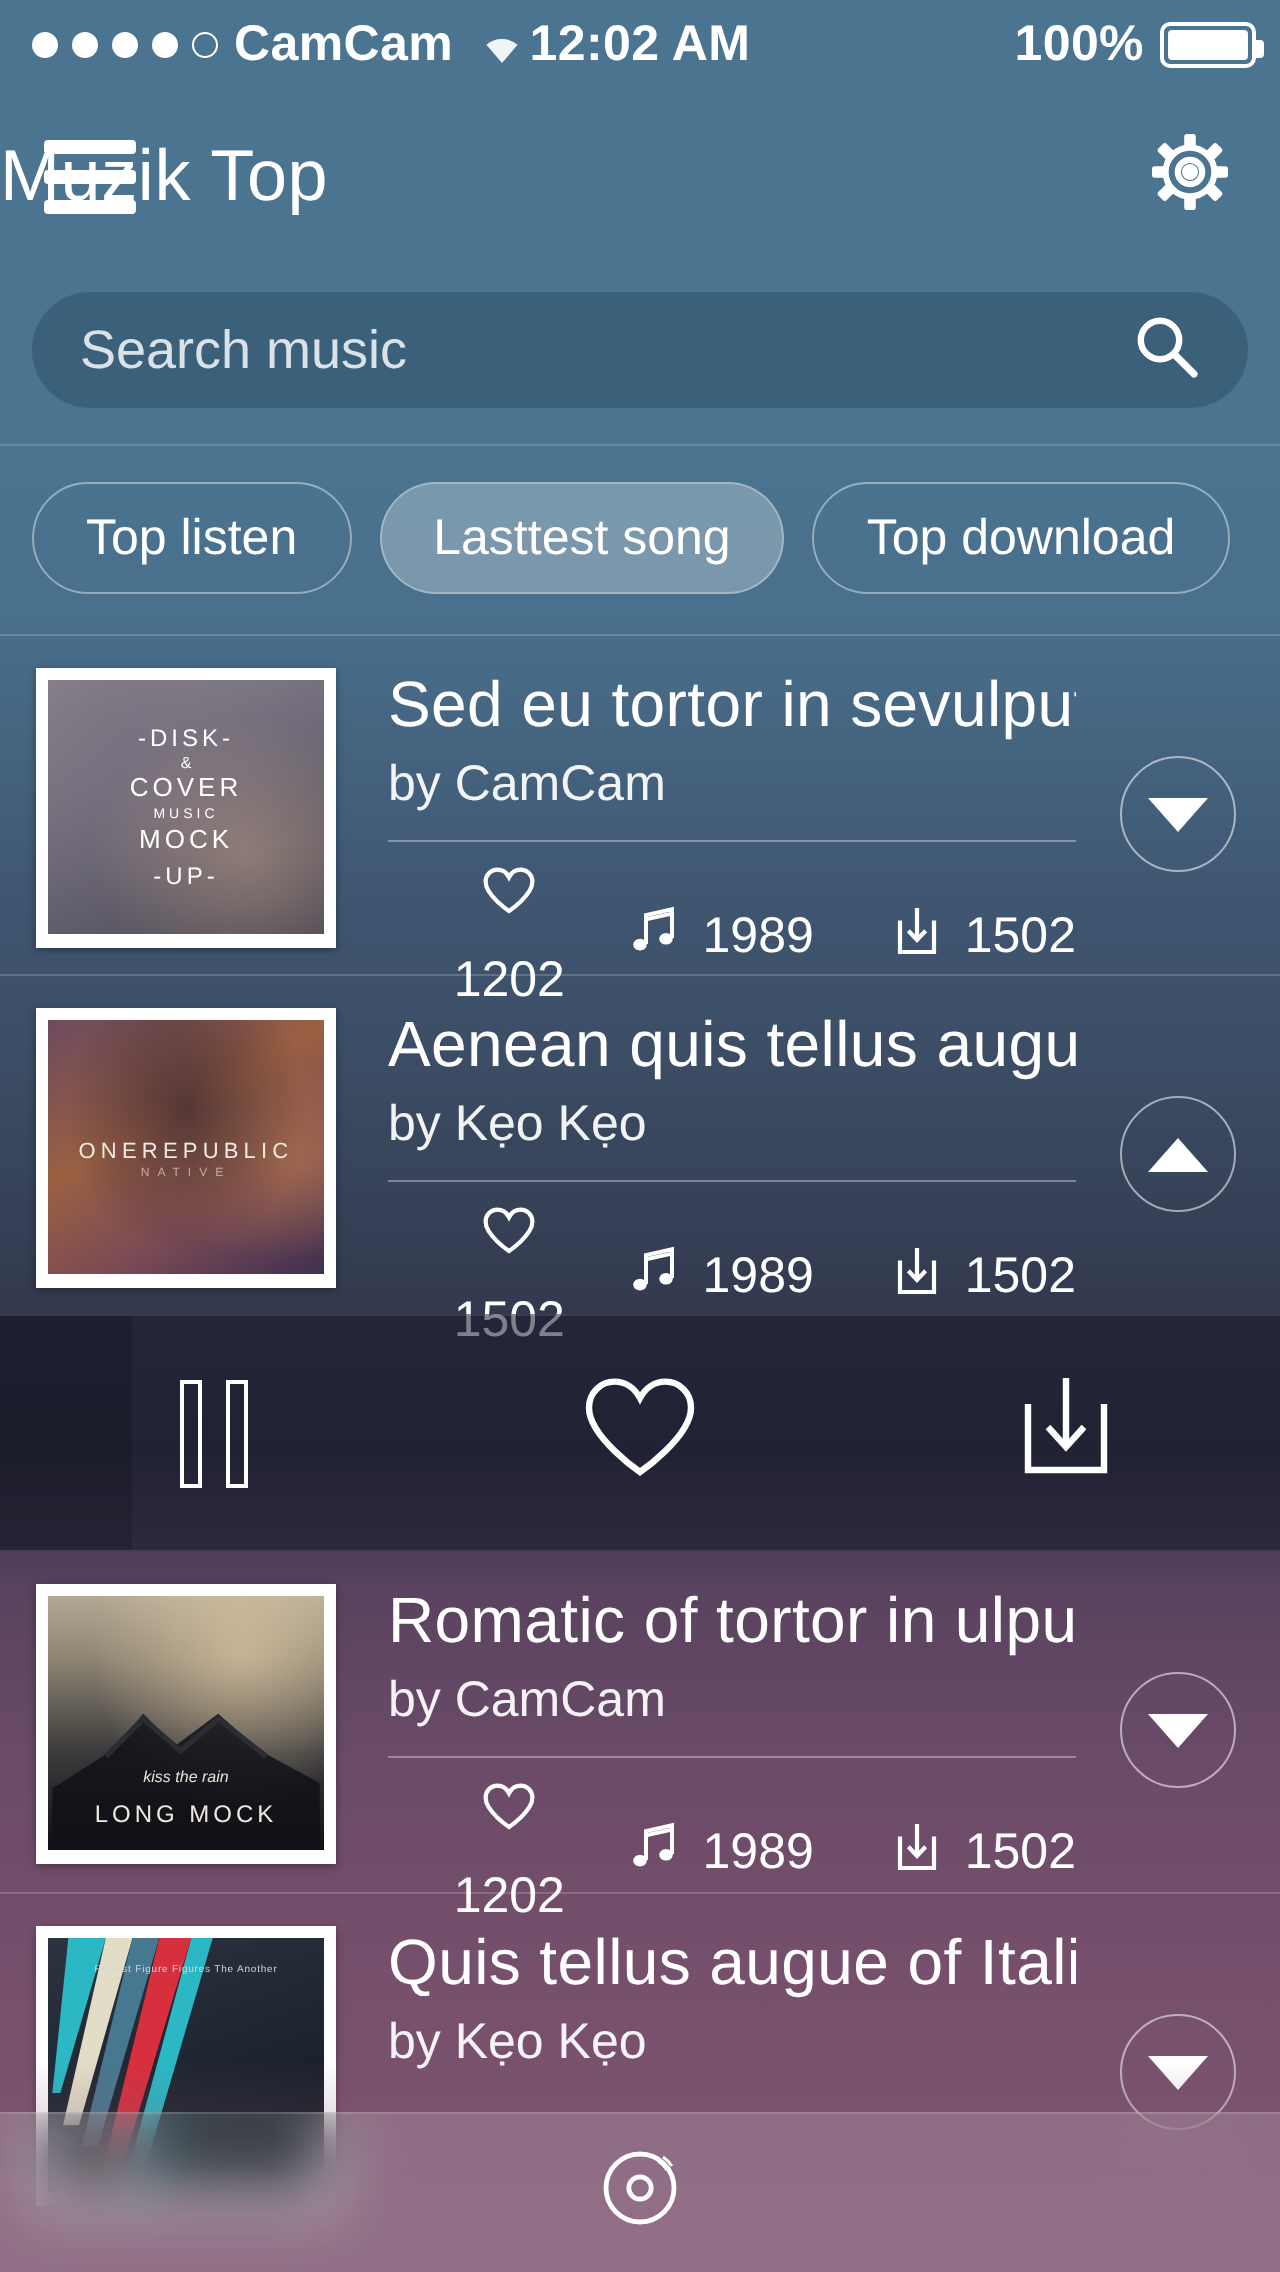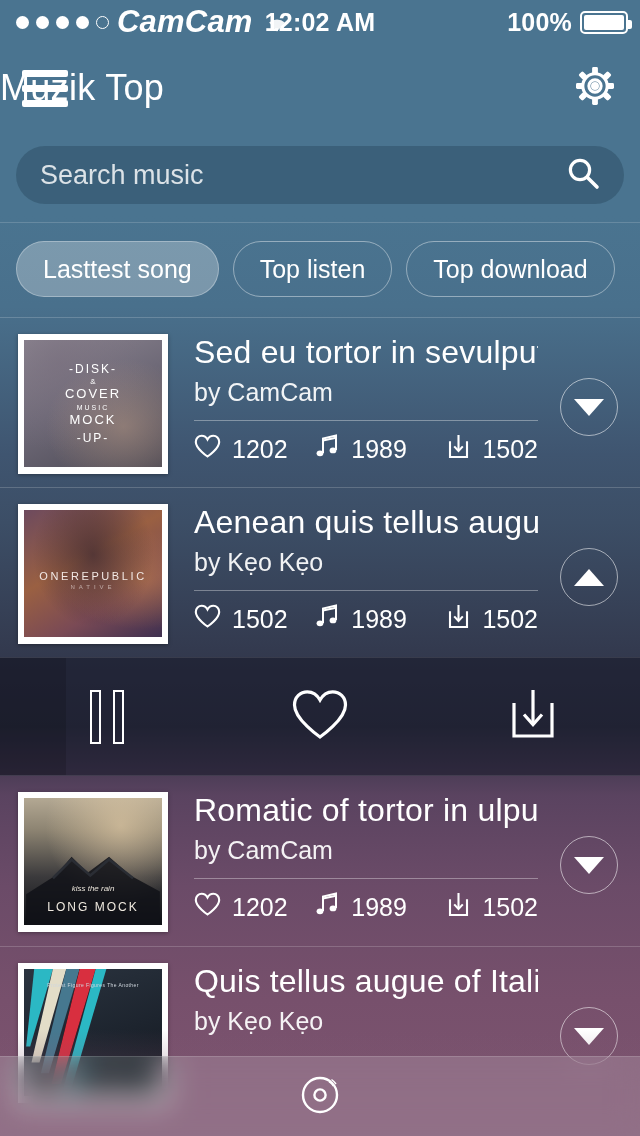--- a/index.html
+++ b/index.html
@@ -24,21 +24,21 @@
   
   .statusbar {
     position:relative; height:44px; width:100%;
     display:flex; align-items:center; color:#fff;
     font-size:25px; font-weight:bold; letter-spacing:.2px;
   }
   .sb-left { display:flex; align-items:center; gap:8px; padding-left:16px; }
   .dots { display:flex; align-items:center; gap:7px; }
   .dot { width:13px; height:13px; border-radius:50%; background:#fff; }
   .dot.hollow { background:transparent; border:1.8px solid #fff; width:13px; height:13px; }
-  .carrier { font-size:31px; font-weight:bold;font-style:italic; }
+  .carrier { font-size:25px; font-weight:bold; }
   .wifi { margin-left:2px; display:flex; }
   .sb-center {
     position:absolute; left:0; right:0; text-align:center;
     font-size:25px; font-weight:bold; pointer-events:none;
   }
   .sb-right {
     margin-left:auto; padding-right:12px; display:flex;
     align-items:center; gap:8px; font-size:25px; font-weight:bold;
   }
   .battery {
@@ -117,21 +117,21 @@
     color:#fff; font-size:32px; font-weight:300; line-height:1.18;
     white-space:nowrap; overflow:hidden; letter-spacing:.2px;
   }
   .song-artist {
     color:rgba(255,255,255,.93); font-size:25px; font-weight:300;
     margin-top:6px; white-space:nowrap; overflow:hidden;
   }
   .meta-rule { height:1px; background:rgba(255,255,255,.35); margin:13px 0 0; }
   .stats { display:flex; margin-top:12px; color:#fff; font-size:25px; font-weight:300; }
   .stat { display:flex; align-items:center; gap:11px; }
-  .stat.s1 { width:148px; }
+  .stat.s1 { width:148px;flex-direction:column; }
   .stat.s2 { width:160px; }
 
   .toggle {
     position:absolute; right:22px; top:60px;
     width:58px; height:58px; border-radius:50%;
     border:1px solid rgba(255,255,255,.55);
     display:flex; align-items:center; justify-content:center; cursor:pointer;
   }
   .tri-down { width:0;height:0;border-left:15px solid transparent;border-right:15px solid transparent;border-top:17px solid #fff; }
   .tri-up   { width:0;height:0;border-left:15px solid transparent;border-right:15px solid transparent;border-bottom:17px solid #fff; }
@@ -239,22 +239,22 @@
           <circle cx="14" cy="14" r="9.6" fill="none" stroke="#fff" stroke-width="3.2"></circle>
           <line x1="21.2" y1="21.2" x2="31" y2="31" stroke="#fff" stroke-width="3.6" stroke-linecap="round"></line>
         </svg>
       </span>
     </div>
   </div>
 
   <div class="tabs-divider"></div>
 
   <div class="tabs">
+    <div class="tab">Top listen</div>
     <div class="tab active">Lasttest song</div>
-    <div class="tab">Top listen</div>
     <div class="tab">Top download</div>
   </div>
 
   <div class="list">
 
     <div class="row sep">
       <div class="art">
         <div class="art-inner" style="background:linear-gradient(155deg,#8e8792 0%,#6f6a78 45%,#4b4853 100%);">
           <div style="position:absolute;inset:0;background:
               radial-gradient(ellipse at 72% 68%, rgba(180,150,130,.55), transparent 55%),

